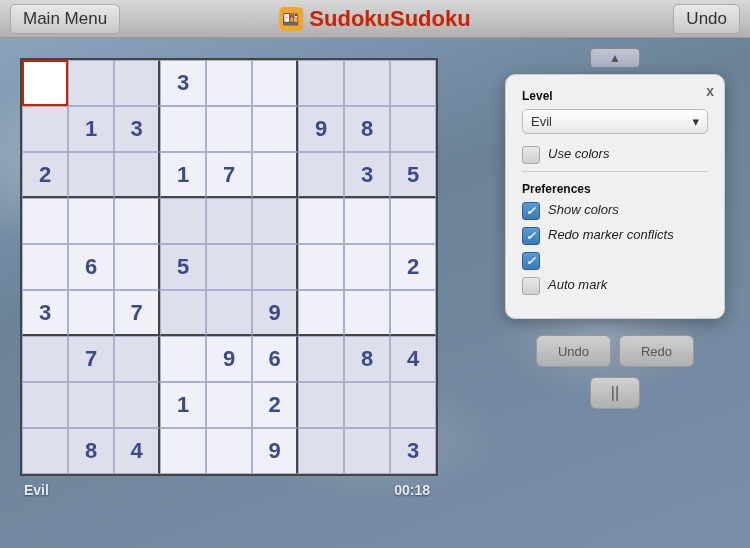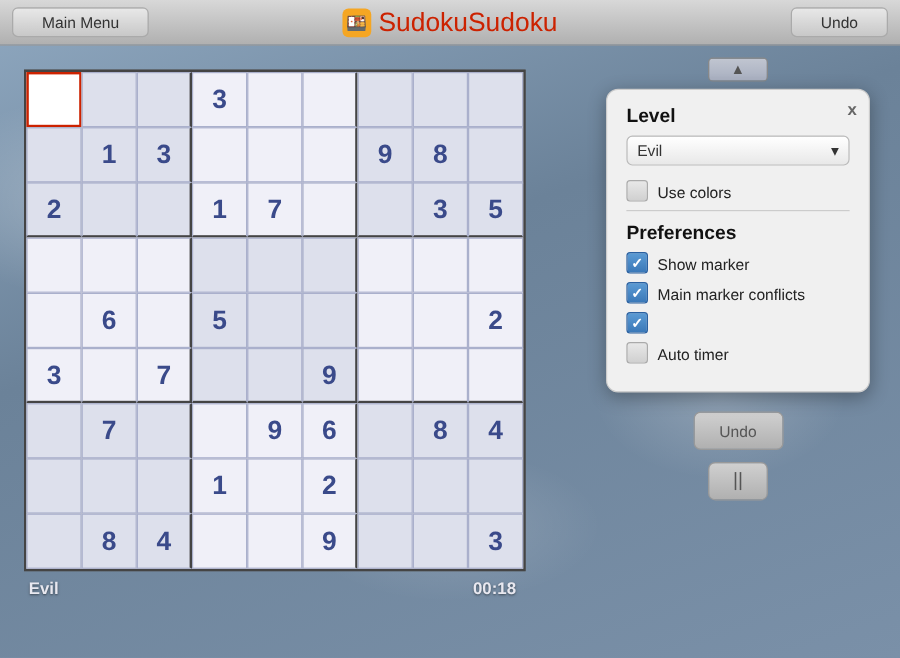--- a/index.html
+++ b/index.html
@@ -61,29 +61,29 @@
     }
 
     .title-text {
       font-size: 22px;
       font-weight: normal;
       color: #333;
     }
 
     .title-text span {
       color: #cc2200;
-      font-weight: normal;
+      font-weight: bold;
     }
 
     .top-btn {
       background: linear-gradient(to bottom, #e8e8e8, #c8c8c8);
       border: 1px solid #aaa;
       border-radius: 5px;
-      padding: 4px 24px;
-      font-size: 13px;
+      padding: 4px 12px;
+      font-size: 17px;
       color: #333;
       cursor: pointer;
     }
 
     
     .main-content {
       position: relative;
       z-index: 1;
       display: flex;
       width: 100%;
@@ -192,21 +192,21 @@
       position: absolute;
       top: 8px;
       right: 10px;
       font-size: 14px;
       color: #666;
       cursor: pointer;
       font-weight: bold;
     }
 
     .options-section-title {
-      font-size: 16px;
+      font-size: 12px;
       font-weight: bold;
       color: #111;
       margin-bottom: 6px;
     }
 
     .options-dropdown {
       width: 100%;
       background: linear-gradient(to bottom, #fff, #e8e8e8);
       border: 1px solid #bbb;
       border-radius: 5px;
@@ -222,23 +222,24 @@
 
     .divider-line {
       width: 100%;
       height: 1px;
       background: #ccc;
       margin: 6px 0 10px;
     }
 
     .checkbox-row {
       display: flex;
-      align-items: flex-end;
+      align-items: flex-start;
       gap: 8px;
       margin-bottom: 7px;
+      font-style: italic;
     }
 
     .checkbox {
       width: 18px;
       height: 18px;
       border: 1px solid #aaa;
       border-radius: 3px;
       background: linear-gradient(to bottom, #e8e8e8, #d0d0d0);
       display: flex;
       align-items: center;
@@ -425,34 +426,35 @@
         <span class="checkbox-label">Use colors</span>
       </div>
 
       <div class="divider-line"></div>
 
       <div class="options-section-title">Preferences</div>
 
       <div id="prefs-container">
           <div class="checkbox-row">
             <div class="checkbox checked"></div>
-            <span class="checkbox-label">Show marker</span>
+            <span class="checkbox-label">Show colors</span>
           </div>
           <div class="checkbox-row">
             <div class="checkbox checked"></div>
-            <span class="checkbox-label">Main marker conflicts</span>
+            <span class="checkbox-label">Redo marker conflicts</span>
           </div>
           <div class="checkbox-row">
             <div class="checkbox checked"></div>
           </div>
           <div class="checkbox-row">
             <div class="checkbox"></div>
-            <span class="checkbox-label">Auto timer</span>
+            <span class="checkbox-label">Auto mark</span>
           </div>
         </div>
     </div>
 
     <div class="bottom-buttons">
       <button class="action-btn">Undo</button>
+      <button class="action-btn">Redo</button>
     </div>
     <button class="pause-btn">||</button>
   </div>
 </div>
 
 </body></html>

